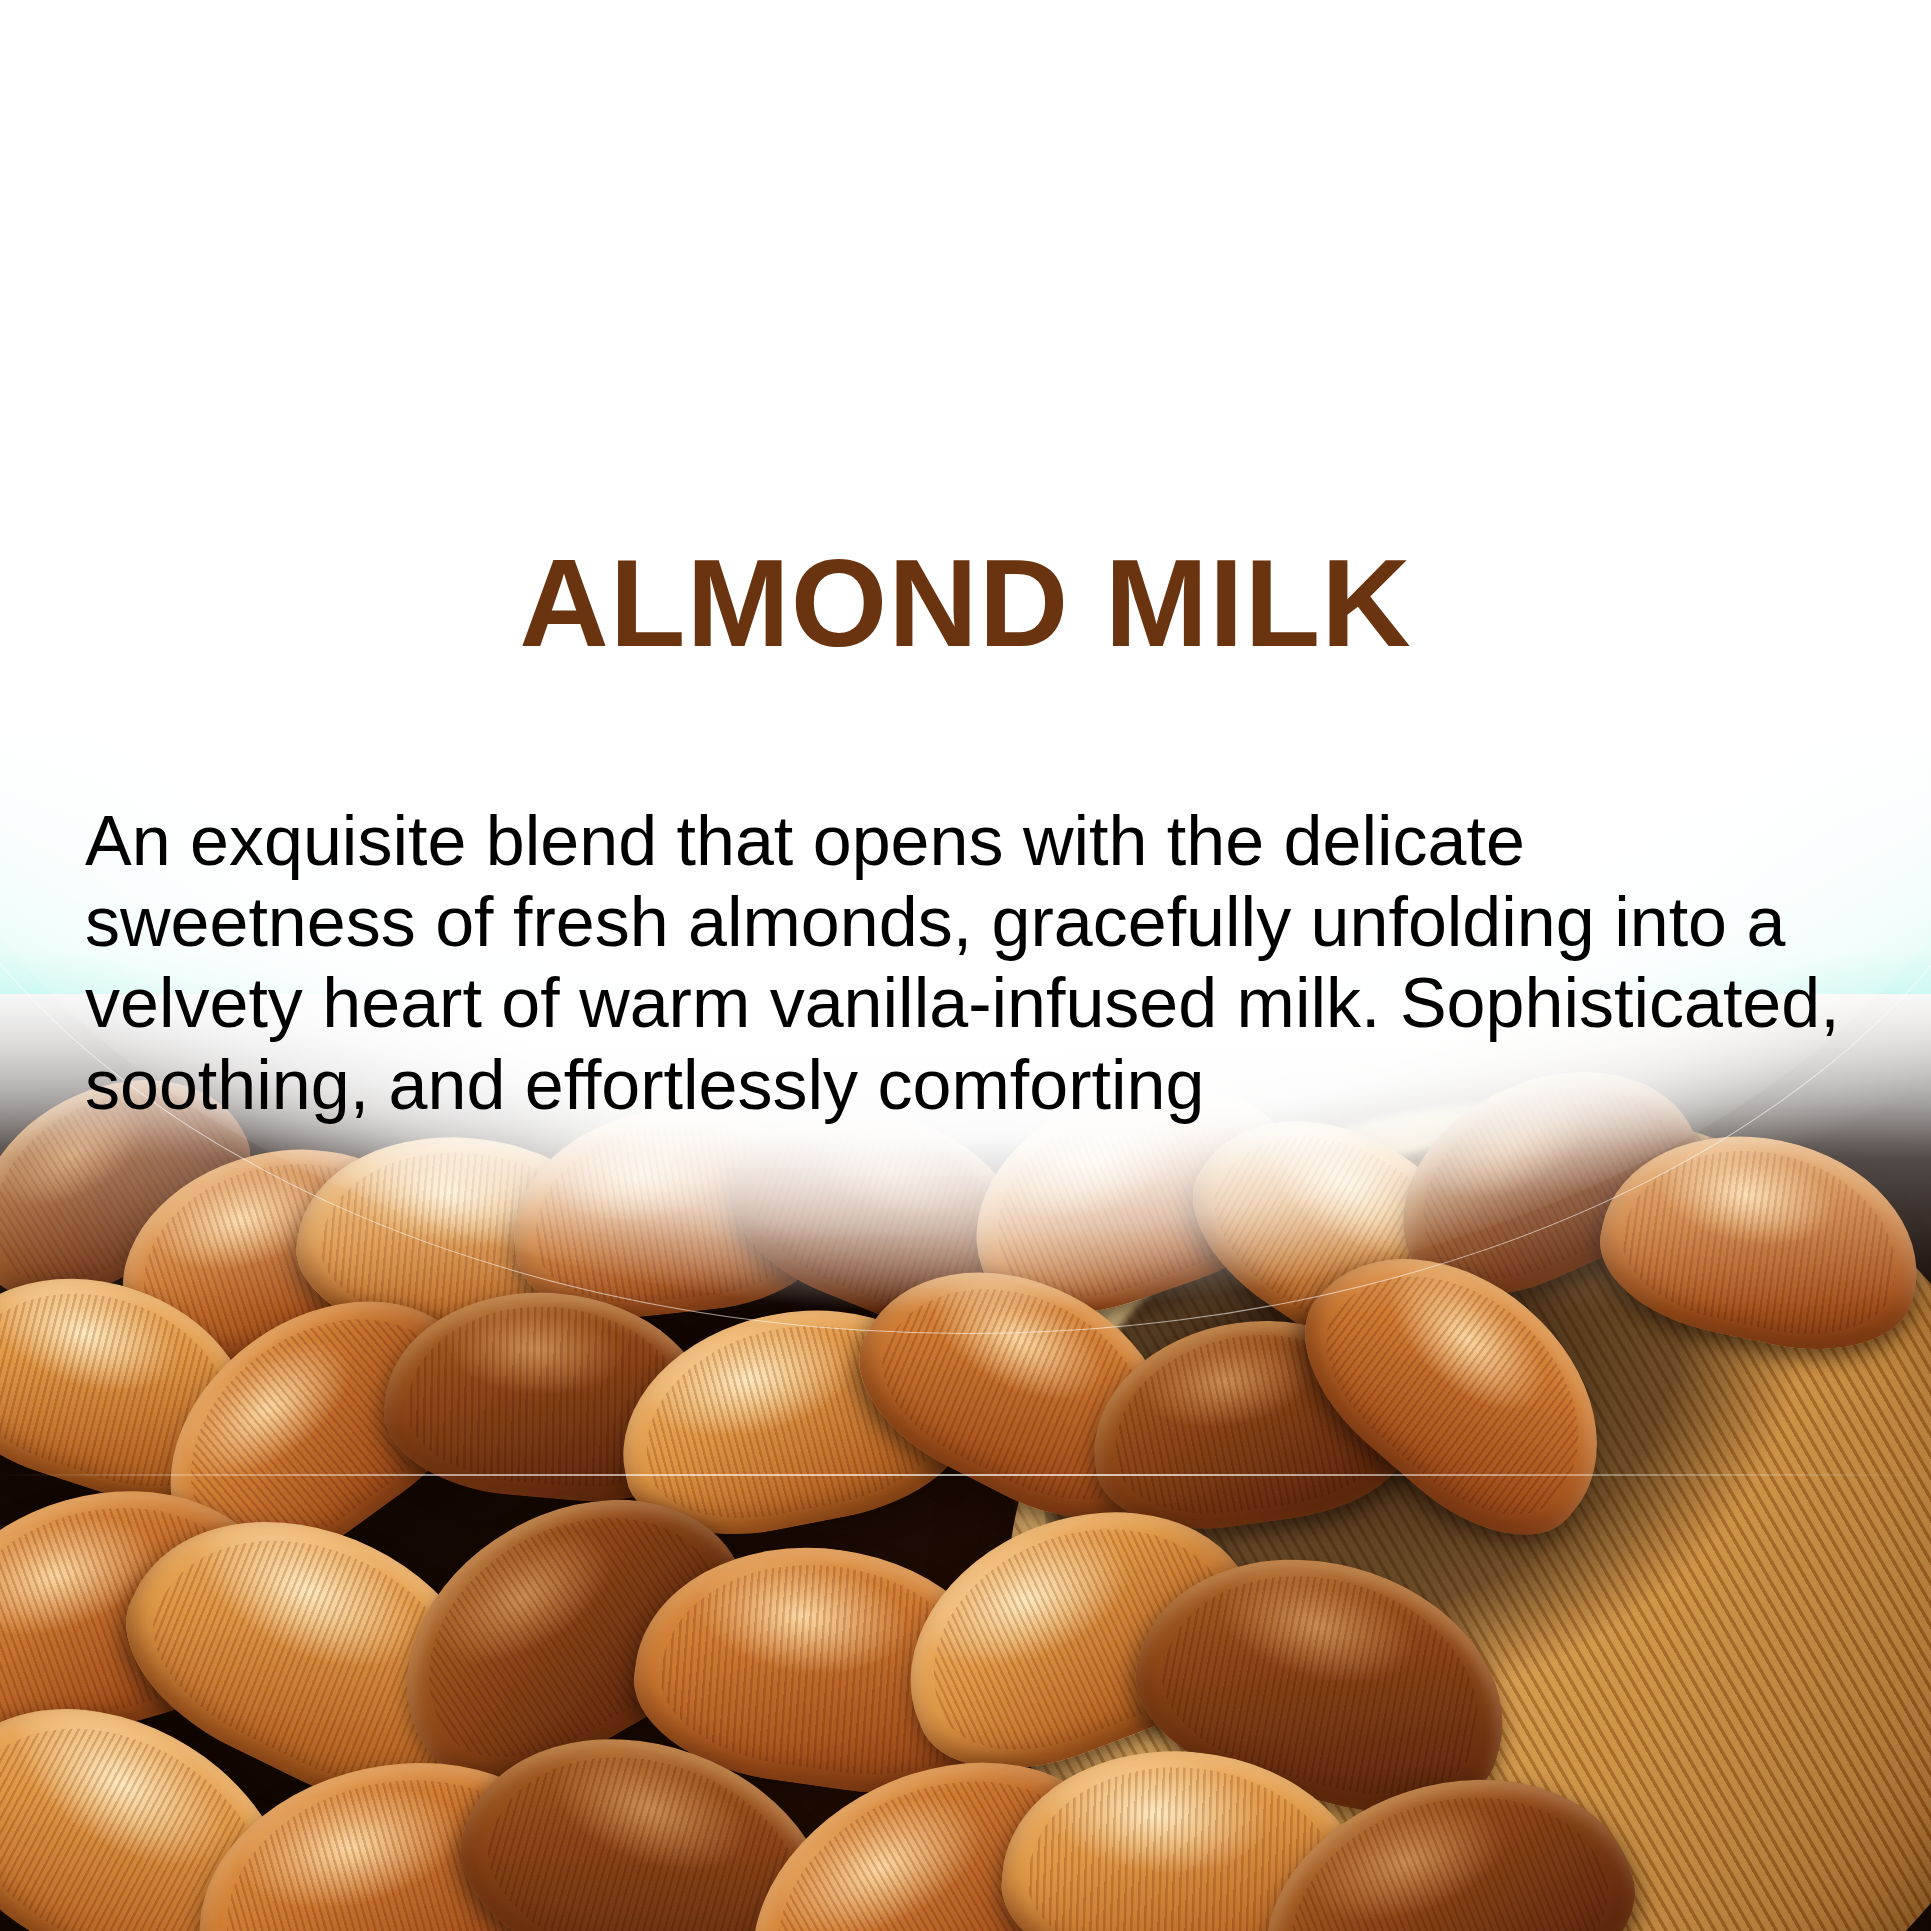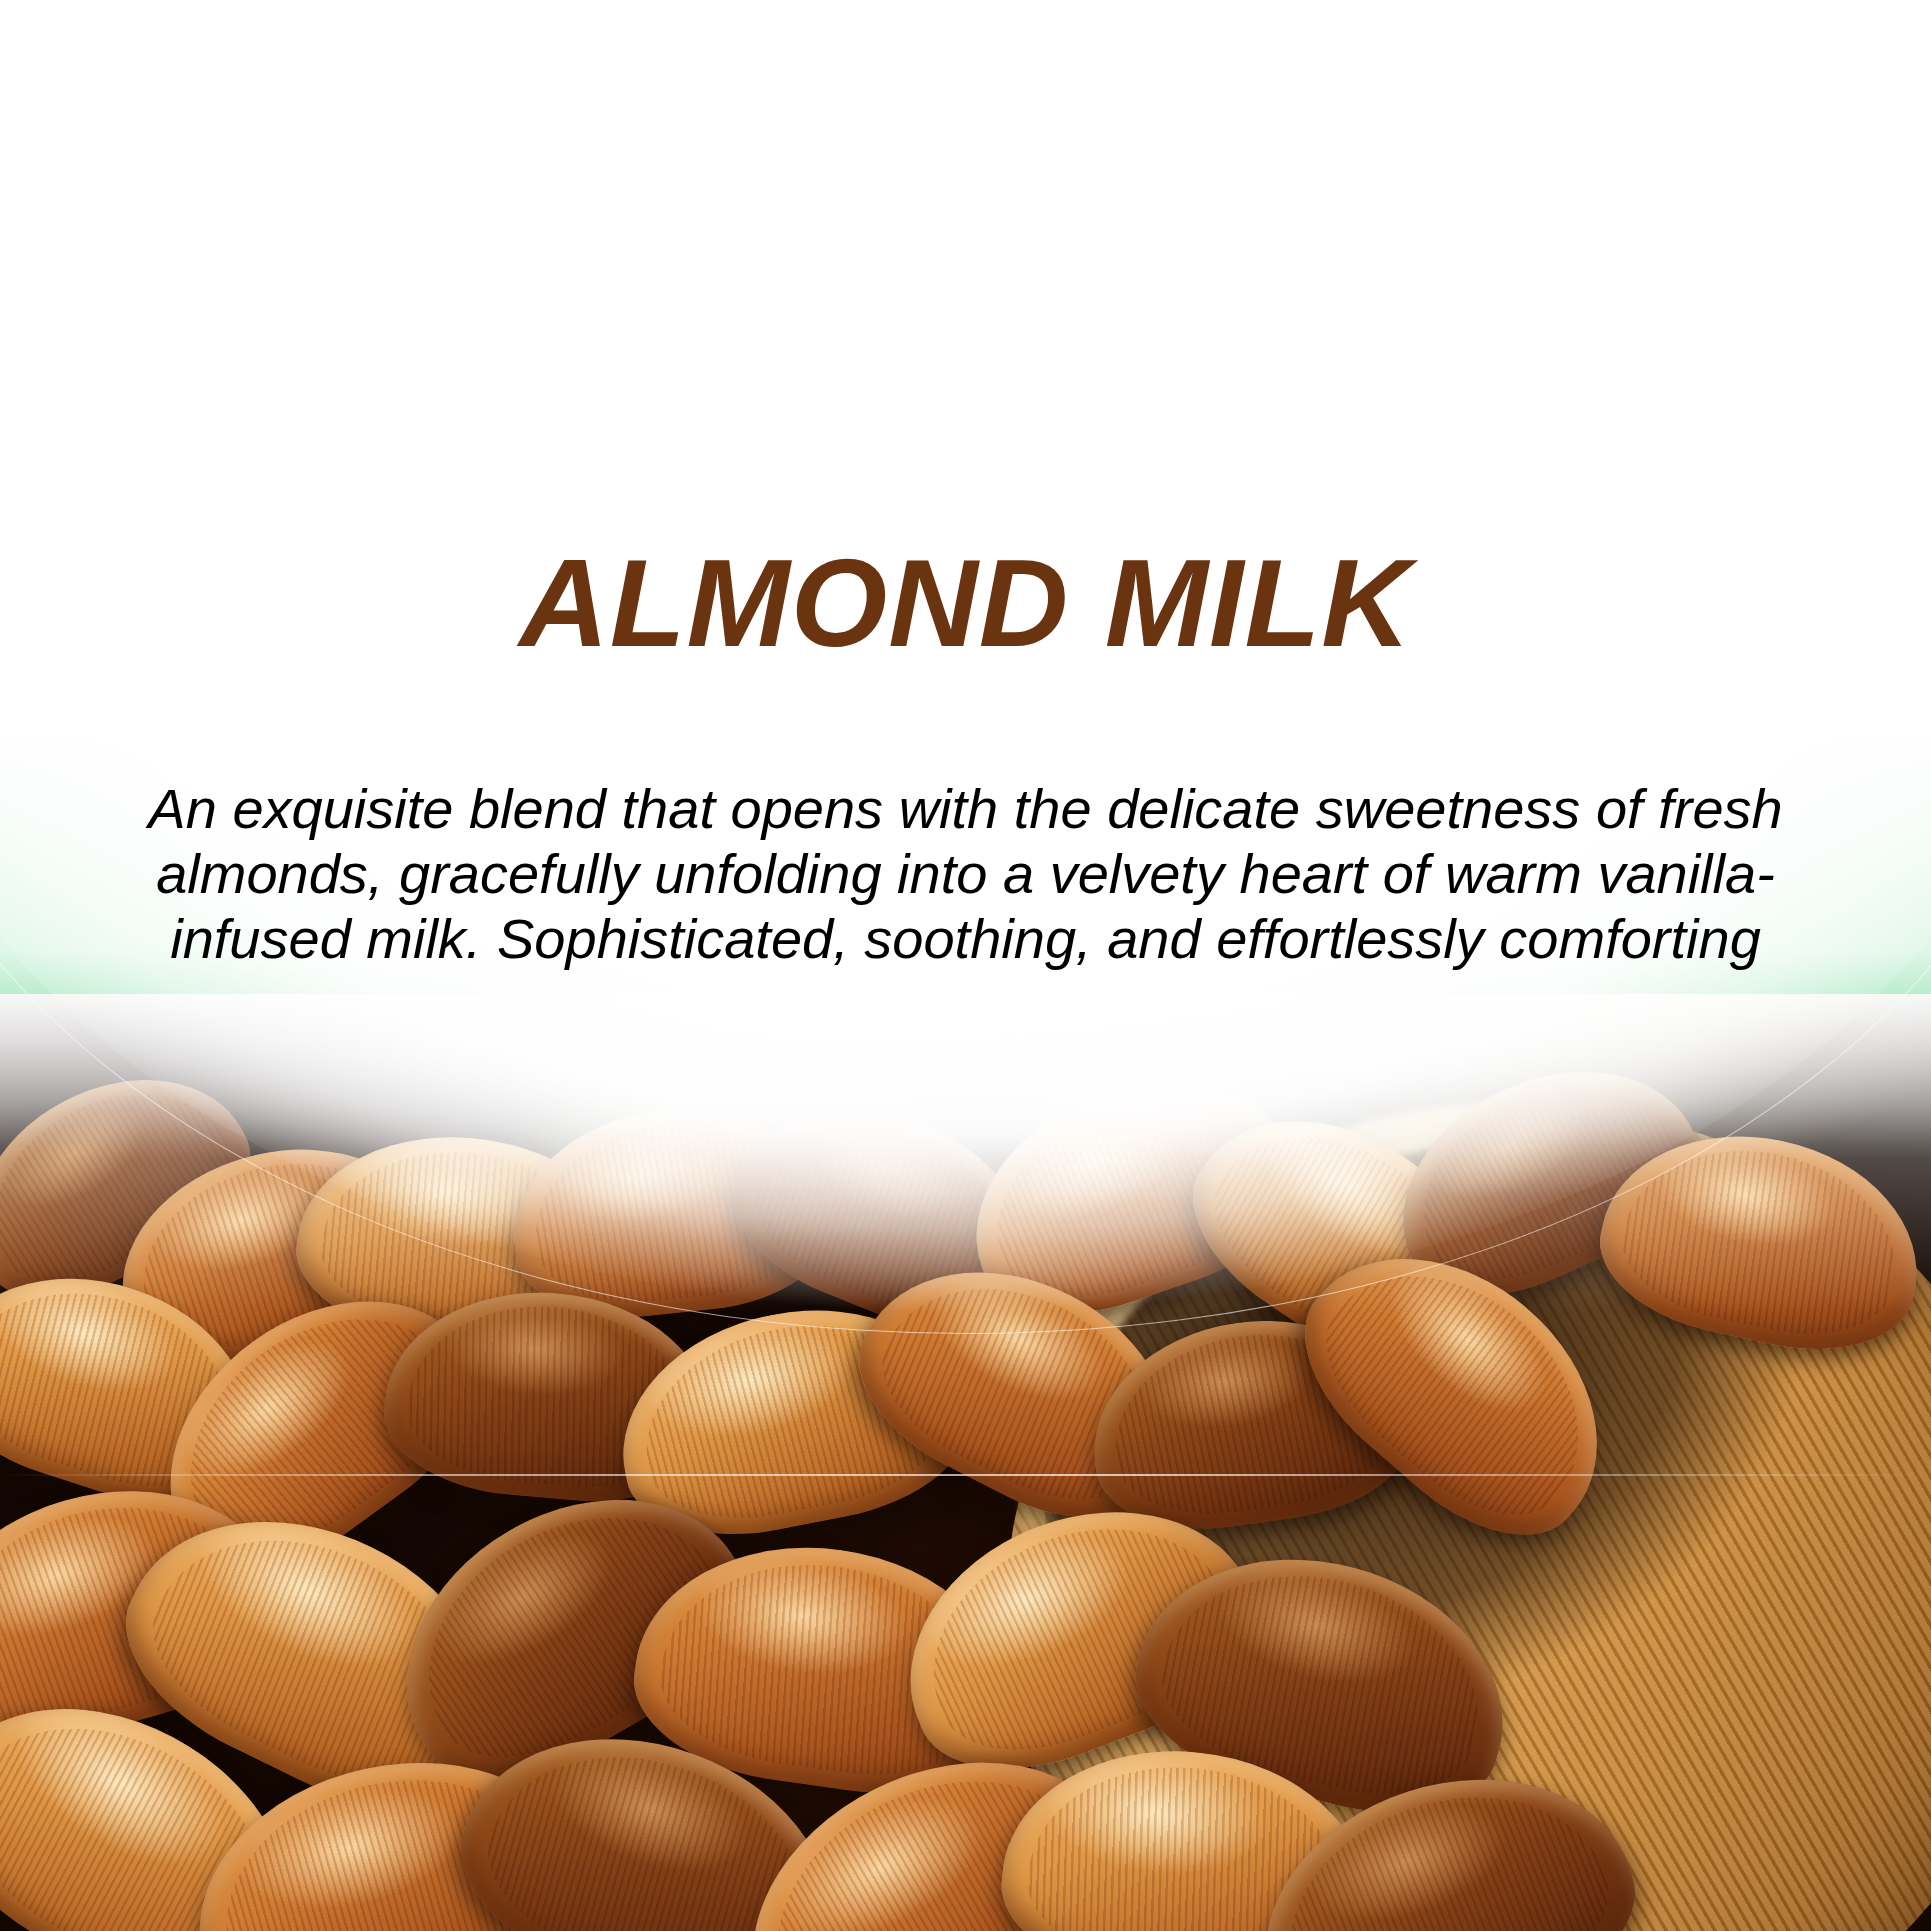--- a/index.html
+++ b/index.html
@@ -11,22 +11,21 @@
   body {
     font-family: "Liberation Sans", sans-serif;
   }
 
   
   #card {
     position: relative;
     width: 1931px;
     height: 1931px;
     overflow: hidden;
-    background: #22c55e;
-    font-style: italic;
+    background: #5eead4;
   }
 
   
   .milk-photo {
     position: absolute;
     left: 0; top: 0;
     width: 1931px;
     height: 734px;
     overflow: hidden;
     background: #ffffff;
@@ -327,26 +326,25 @@
     font-weight: bold;
     font-size: 124px;
     line-height: 1.0;
     letter-spacing: 1px;
     color: #6b3410;
     white-space: nowrap;
   }
   .product-desc {
     position: absolute;
     left: 85px;
-    top: 777px;
+    top: 801px;
     width: 1761px;
-    text-align: center;
     font-family: "Liberation Sans", sans-serif;
     font-weight: normal;
-    font-size: 56px;
+    font-size: 70px;
     line-height: 1.16;
     color: #000000;
   }
 </style>
 </head>
 <body>
 
 <div id="card">
 
   <div class="milk-photo">

